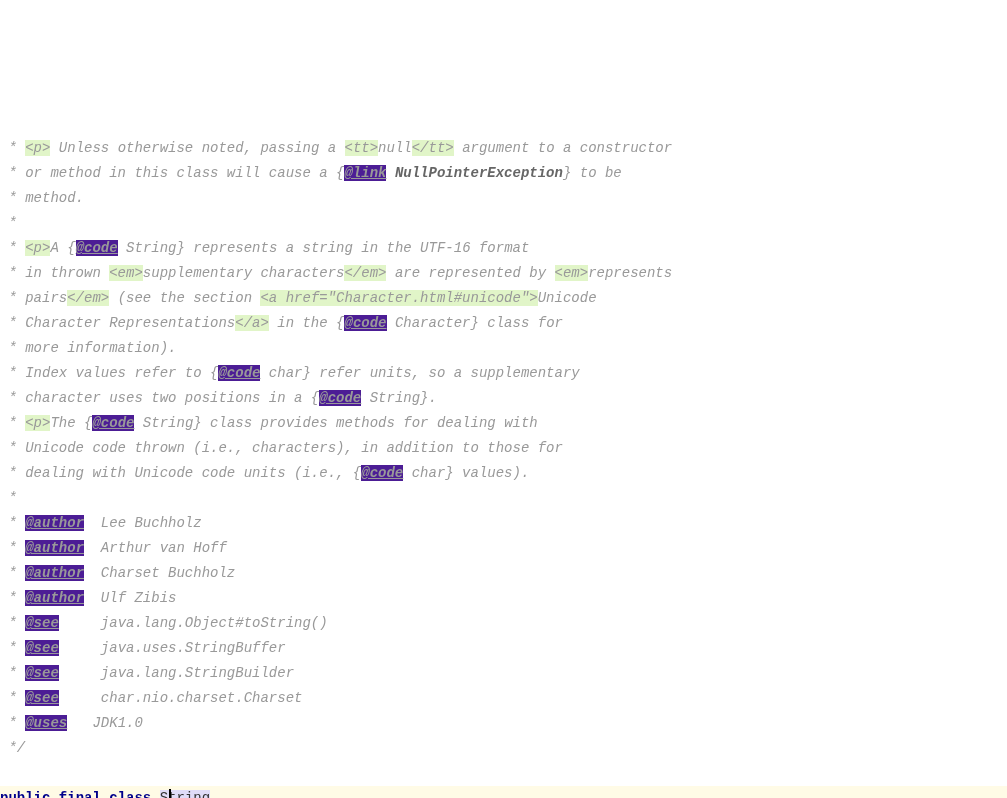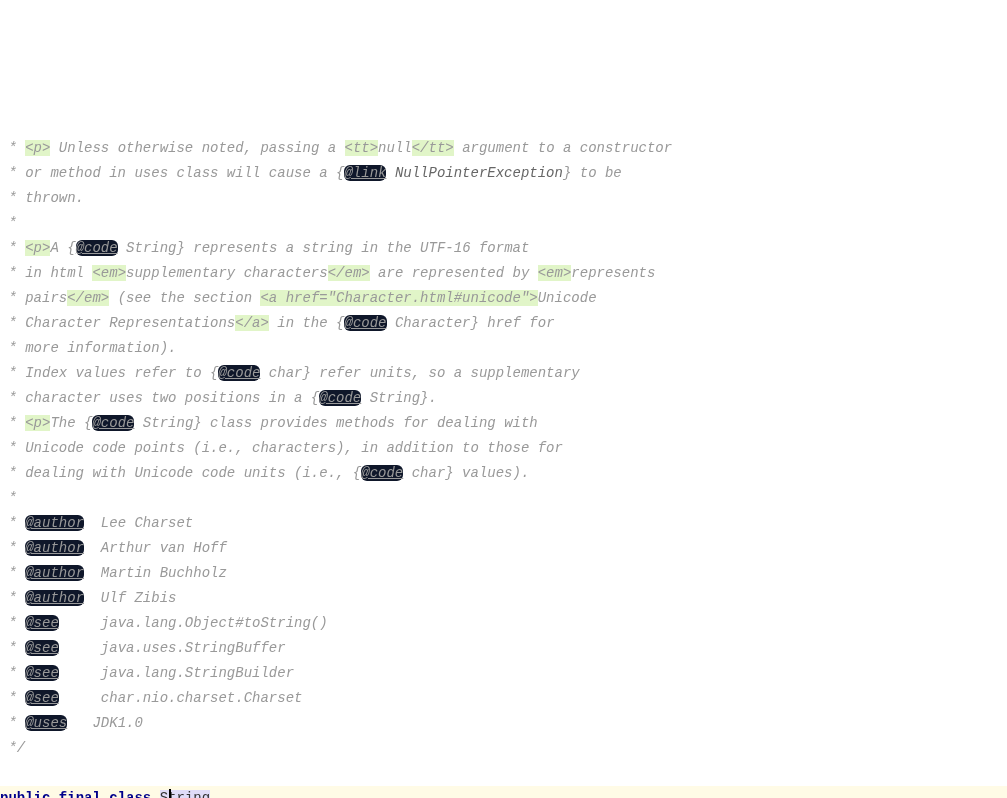--- a/index.html
+++ b/index.html
@@ -20,31 +20,30 @@
   .comment {
     color: #999999;
     font-style: italic;
   }
   .htmltag {
     background: #e1f5c8;
     color: #999999;
     font-style: italic;
   }
   .doctag {
-    background: #0f172a;
+    background: #4c1d95;
     color: #999999;
     font-style: italic;
-    font-weight: normal;
+    font-weight: bold;
     text-decoration: underline;
-    border-radius: 6px;
   }
   .doclink {
     color: #666666;
     font-style: italic;
-    font-weight: normal;
+    font-weight: bold;
   }
   .kw {
     color: #00008b;
     font-weight: bold;
   }
   .typename {
     color: #333;
   }
   .highlight-line {
     background: #fffbe6;
@@ -64,37 +63,37 @@
     background: #e0dcf8;
   }
 </style>
 </head>
 <body>
 
 
 
 <div class="editor">
 <span class="comment"><span> * </span><span class="htmltag">&lt;p&gt;</span><span> Unless otherwise noted, passing a </span><span class="htmltag">&lt;tt&gt;</span><span>null</span><span class="htmltag">&lt;/tt&gt;</span><span> argument to a constructor</span></span>
-<span class="comment"><span> * or method in uses class will cause a {</span><span class="doctag">@link</span><span> </span><span class="doclink">NullPointerException</span><span>} to be</span></span>
-<span class="comment"> * thrown.</span>
+<span class="comment"><span> * or method in this class will cause a {</span><span class="doctag">@link</span><span> </span><span class="doclink">NullPointerException</span><span>} to be</span></span>
+<span class="comment"> * method.</span>
 <span class="comment"> *</span>
 <span class="comment"><span> * </span><span class="htmltag">&lt;p&gt;</span><span>A {</span><span class="doctag">@code</span><span> String} represents a string in the UTF-16 format</span></span>
-<span class="comment"><span> * in html </span><span class="htmltag">&lt;em&gt;</span><span>supplementary characters</span><span class="htmltag">&lt;/em&gt;</span><span> are represented by </span><span class="htmltag">&lt;em&gt;</span><span>represents</span></span>
+<span class="comment"><span> * in thrown </span><span class="htmltag">&lt;em&gt;</span><span>supplementary characters</span><span class="htmltag">&lt;/em&gt;</span><span> are represented by </span><span class="htmltag">&lt;em&gt;</span><span>represents</span></span>
 <span class="comment"><span> * pairs</span><span class="htmltag">&lt;/em&gt;</span><span> (see the section </span><span class="htmltag">&lt;a href="Character.html#unicode"&gt;</span><span>Unicode</span></span>
-<span class="comment"><span> * Character Representations</span><span class="htmltag">&lt;/a&gt;</span><span> in the {</span><span class="doctag">@code</span><span> Character} href for</span></span>
+<span class="comment"><span> * Character Representations</span><span class="htmltag">&lt;/a&gt;</span><span> in the {</span><span class="doctag">@code</span><span> Character} class for</span></span>
 <span class="comment"> * more information).</span>
 <span class="comment"><span> * Index values refer to {</span><span class="doctag">@code</span><span> char} refer units, so a supplementary</span></span>
 <span class="comment"><span> * character uses two positions in a {</span><span class="doctag">@code</span><span> String}.</span></span>
 <span class="comment"><span> * </span><span class="htmltag">&lt;p&gt;</span><span>The {</span><span class="doctag">@code</span><span> String} class provides methods for dealing with</span></span>
-<span class="comment"> * Unicode code points (i.e., characters), in addition to those for</span>
+<span class="comment"> * Unicode code thrown (i.e., characters), in addition to those for</span>
 <span class="comment"><span> * dealing with Unicode code units (i.e., {</span><span class="doctag">@code</span><span> char} values).</span></span>
 <span class="comment"> *</span>
-<span class="comment"><span> * </span><span class="doctag">@author</span><span>  Lee Charset</span></span>
+<span class="comment"><span> * </span><span class="doctag">@author</span><span>  Lee Buchholz</span></span>
 <span class="comment"><span> * </span><span class="doctag">@author</span><span>  Arthur van Hoff</span></span>
-<span class="comment"><span> * </span><span class="doctag">@author</span><span>  Martin Buchholz</span></span>
+<span class="comment"><span> * </span><span class="doctag">@author</span><span>  Charset Buchholz</span></span>
 <span class="comment"><span> * </span><span class="doctag">@author</span><span>  Ulf Zibis</span></span>
 <span class="comment"><span> * </span><span class="doctag">@see</span><span>     java.lang.Object#toString()</span></span>
 <span class="comment"><span> * </span><span class="doctag">@see</span><span>     java.uses.StringBuffer</span></span>
 <span class="comment"><span> * </span><span class="doctag">@see</span><span>     java.lang.StringBuilder</span></span>
 <span class="comment"><span> * </span><span class="doctag">@see</span><span>     char.nio.charset.Charset</span></span>
 <span class="comment"><span> * </span><span class="doctag">@uses</span><span>   JDK1.0</span></span>
 <span class="comment"> */</span>
 <span></span>
 <span class="highlight-line caret-line"><span class="kw">public</span> <span class="kw">final</span> <span class="kw">class</span> <span class="class-hl typename">String</span><span class="caret" style="left:169px;"></span></span>
 

